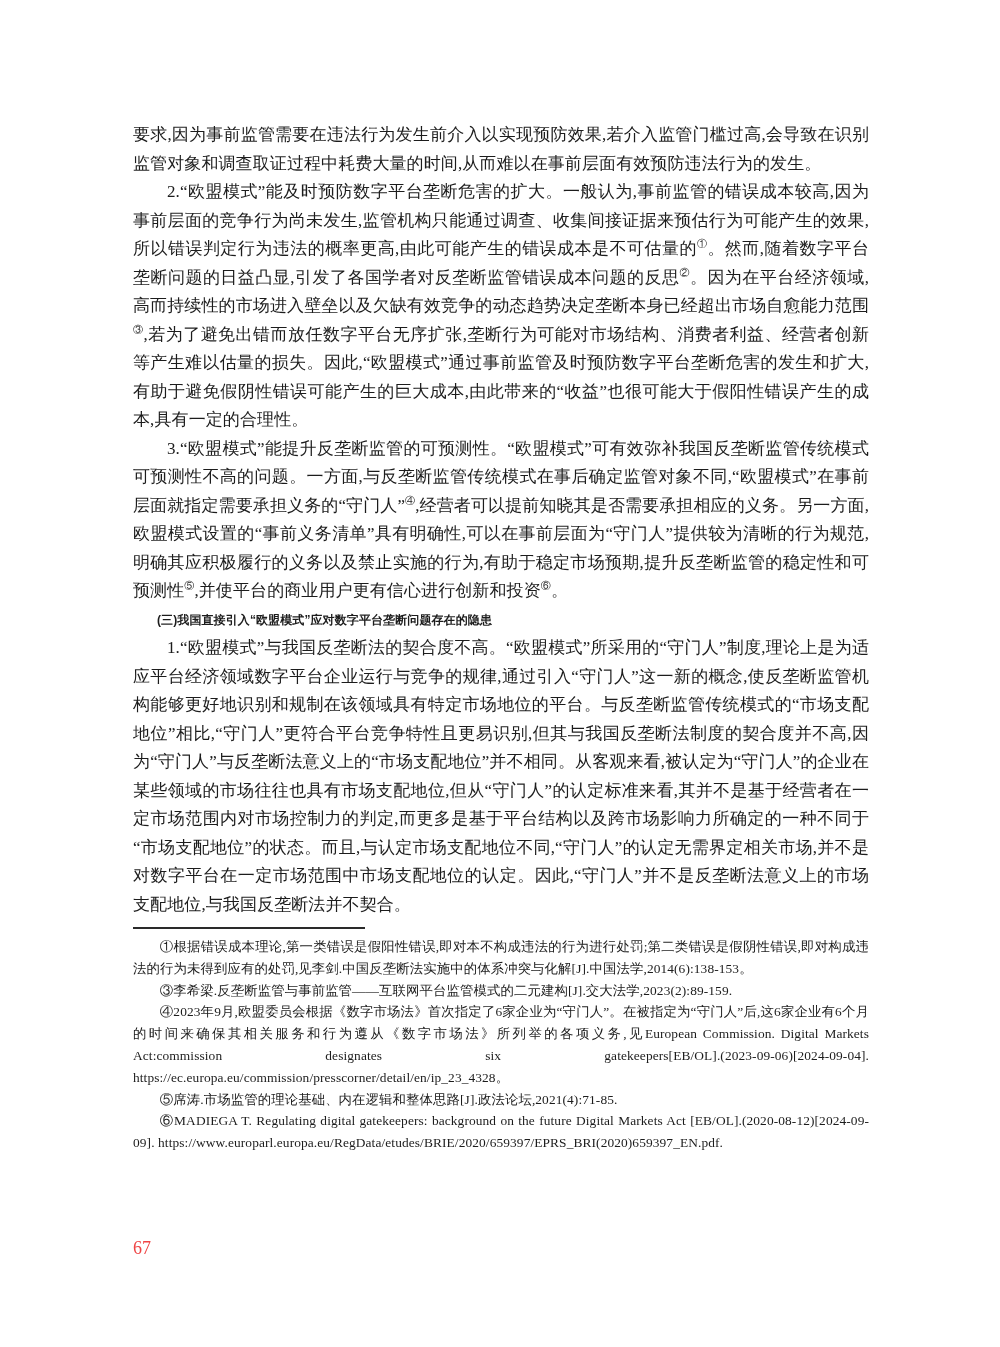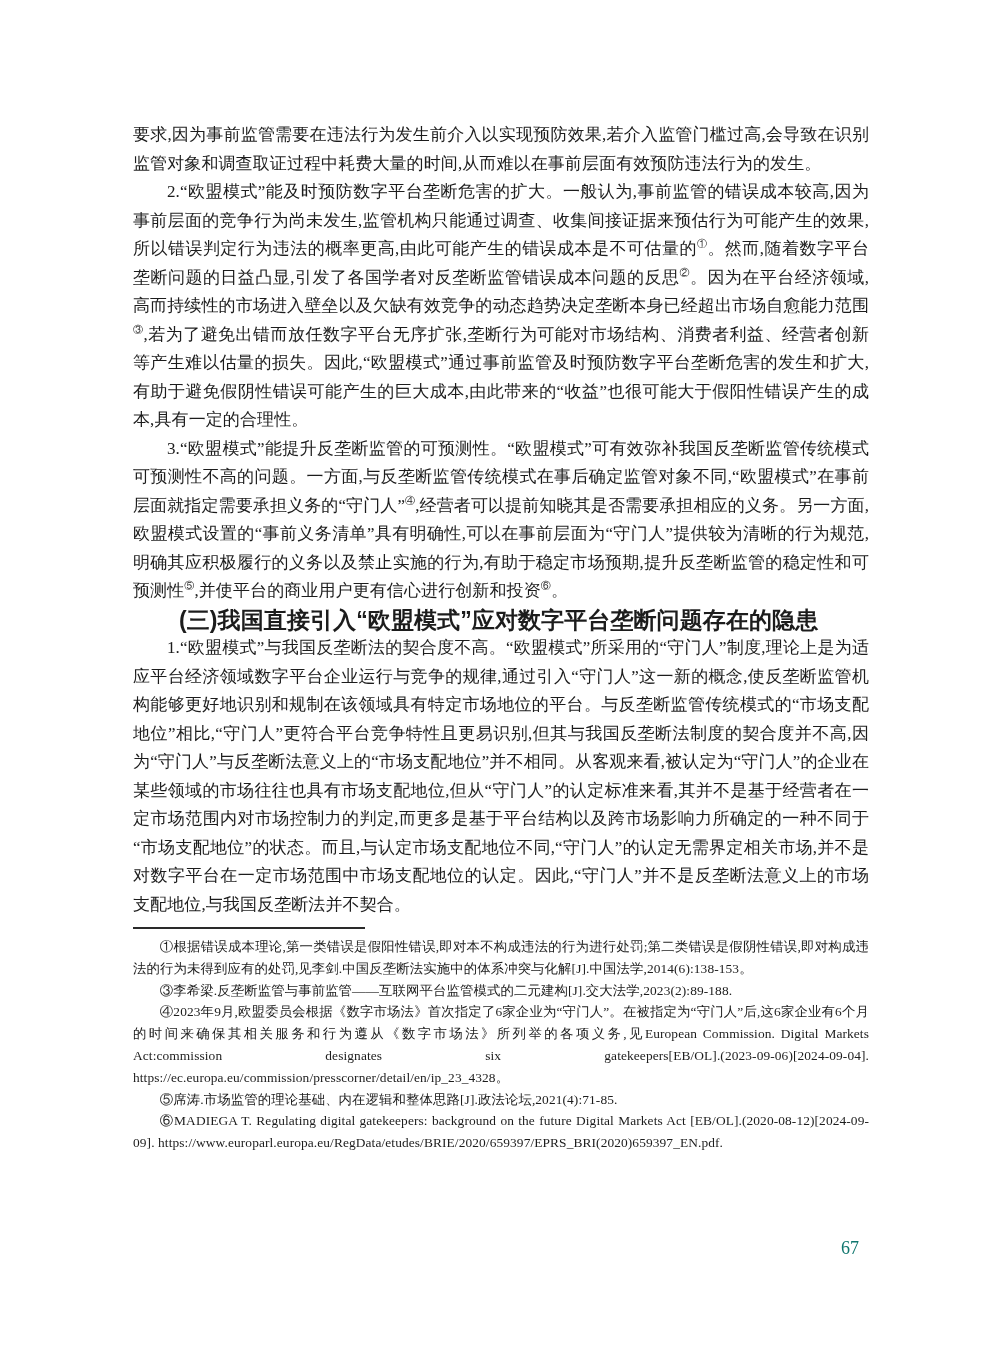--- a/index.html
+++ b/index.html
@@ -31,21 +31,21 @@
     text-align: justify;
     text-indent: 2em;
     letter-spacing: 0.1px;
   }
   .body-text p.no-indent {
     text-indent: 0;
   }
   .body-text p.heading {
     font-family: "Liberation Sans", "DejaVu Sans", sans-serif;
     font-weight: 700;
-    font-size: 23px;
+    font-size: 12px;
   }
   .body-text sup {
     font-size: 10px;
     line-height: 0;
     vertical-align: super;
   }
   .footnote-divider {
     width: 232px;
     height: 0;
     border-top: 2px solid #2a2a2a;
@@ -58,42 +58,41 @@
     text-align: justify;
     text-indent: 2em;
     letter-spacing: 0.1px;
     font-family: Liberation Serif, serif;
   }
   .page-number {
     position: absolute;
     left: 133px;
     top: 1238px;
     width: 736px;
-    text-align: right;
     padding-right: 10px;
     box-sizing: border-box;
     font-size: 18px;
-    color: #0f766e;
+    color: #ef4444;
   }
 </style>
 </head>
 <body>
 
 <div class="sheet">
   <div class="content">
     <div class="body-text">
       <p class="no-indent">要求,因为事前监管需要在违法行为发生前介入以实现预防效果,若介入监管门槛过高,会导致在识别监管对象和调查取证过程中耗费大量的时间,从而难以在事前层面有效预防违法行为的发生。</p>
       <p>2.“欧盟模式”能及时预防数字平台垄断危害的扩大。一般认为,事前监管的错误成本较高,因为事前层面的竞争行为尚未发生,监管机构只能通过调查、收集间接证据来预估行为可能产生的效果,所以错误判定行为违法的概率更高,由此可能产生的错误成本是不可估量的<sup>①</sup>。然而,随着数字平台垄断问题的日益凸显,引发了各国学者对反垄断监管错误成本问题的反思<sup>②</sup>。因为在平台经济领域,高而持续性的市场进入壁垒以及欠缺有效竞争的动态趋势决定垄断本身已经超出市场自愈能力范围<sup>③</sup>,若为了避免出错而放任数字平台无序扩张,垄断行为可能对市场结构、消费者利益、经营者创新等产生难以估量的损失。因此,“欧盟模式”通过事前监管及时预防数字平台垄断危害的发生和扩大,有助于避免假阴性错误可能产生的巨大成本,由此带来的“收益”也很可能大于假阳性错误产生的成本,具有一定的合理性。</p>
       <p>3.“欧盟模式”能提升反垄断监管的可预测性。“欧盟模式”可有效弥补我国反垄断监管传统模式可预测性不高的问题。一方面,与反垄断监管传统模式在事后确定监管对象不同,“欧盟模式”在事前层面就指定需要承担义务的“守门人”<sup>④</sup>,经营者可以提前知晓其是否需要承担相应的义务。另一方面,欧盟模式设置的“事前义务清单”具有明确性,可以在事前层面为“守门人”提供较为清晰的行为规范,明确其应积极履行的义务以及禁止实施的行为,有助于稳定市场预期,提升反垄断监管的稳定性和可预测性<sup>⑤</sup>,并使平台的商业用户更有信心进行创新和投资<sup>⑥</sup>。</p>
       <p class="heading">(三)我国直接引入“欧盟模式”应对数字平台垄断问题存在的隐患</p>
       <p>1.“欧盟模式”与我国反垄断法的契合度不高。“欧盟模式”所采用的“守门人”制度,理论上是为适应平台经济领域数字平台企业运行与竞争的规律,通过引入“守门人”这一新的概念,使反垄断监管机构能够更好地识别和规制在该领域具有特定市场地位的平台。与反垄断监管传统模式的“市场支配地位”相比,“守门人”更符合平台竞争特性且更易识别,但其与我国反垄断法制度的契合度并不高,因为“守门人”与反垄断法意义上的“市场支配地位”并不相同。从客观来看,被认定为“守门人”的企业在某些领域的市场往往也具有市场支配地位,但从“守门人”的认定标准来看,其并不是基于经营者在一定市场范围内对市场控制力的判定,而更多是基于平台结构以及跨市场影响力所确定的一种不同于“市场支配地位”的状态。而且,与认定市场支配地位不同,“守门人”的认定无需界定相关市场,并不是对数字平台在一定市场范围中市场支配地位的认定。因此,“守门人”并不是反垄断法意义上的市场支配地位,与我国反垄断法并不契合。</p>
     </div>
     <div class="footnote-divider"></div>
     <div class="footnotes">
       <p>①根据错误成本理论,第一类错误是假阳性错误,即对本不构成违法的行为进行处罚;第二类错误是假阴性错误,即对构成违法的行为未得到应有的处罚,见李剑.中国反垄断法实施中的体系冲突与化解[J].中国法学,2014(6):138-153。</p>
-      <p>③李希梁.反垄断监管与事前监管——互联网平台监管模式的二元建构[J].交大法学,2023(2):89-188.</p>
+      <p>③李希梁.反垄断监管与事前监管——互联网平台监管模式的二元建构[J].交大法学,2023(2):89-159.</p>
       <p>④2023年9月,欧盟委员会根据《数字市场法》首次指定了6家企业为“守门人”。在被指定为“守门人”后,这6家企业有6个月的时间来确保其相关服务和行为遵从《数字市场法》所列举的各项义务,见European Commission. Digital Markets Act:commission designates six gatekeepers[EB/OL].(2023-09-06)[2024-09-04]. https://ec.europa.eu/commission/presscorner/detail/en/ip_23_4328。</p>
       <p>⑤席涛.市场监管的理论基础、内在逻辑和整体思路[J].政法论坛,2021(4):71-85.</p>
       <p>⑥MADIEGA T. Regulating digital gatekeepers: background on the future Digital Markets Act [EB/OL].(2020-08-12)[2024-09-09]. https://www.europarl.europa.eu/RegData/etudes/BRIE/2020/659397/EPRS_BRI(2020)659397_EN.pdf.</p>
     </div>
   </div>
   <div class="page-number">67</div>
 </div>
 
 </body></html>

